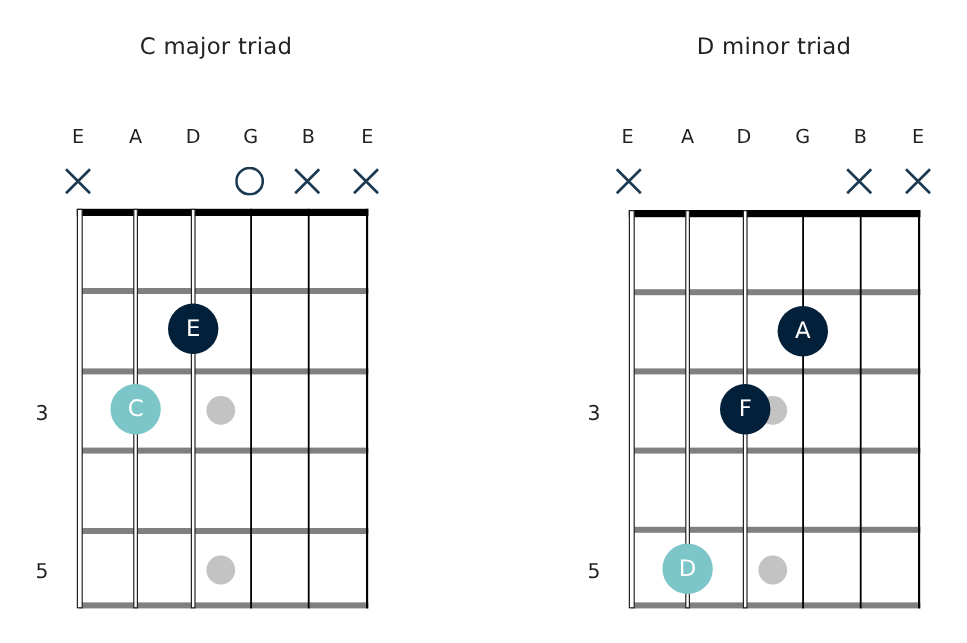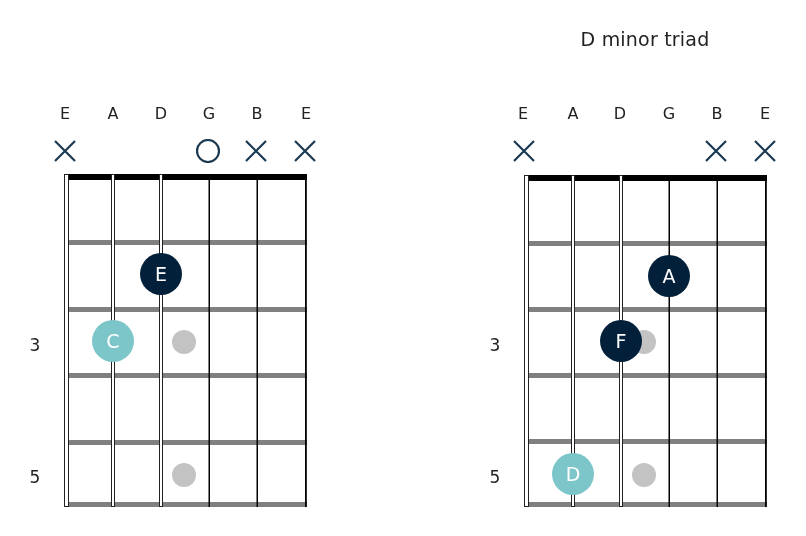--- a/index.html
+++ b/index.html
@@ -22,20 +22,21 @@
   .dot {
     position: absolute; border-radius: 50%; display: flex; align-items: center; justify-content: center;
     color: #ffffff; font-size: 19px;
   }
   .inlay { position: absolute; border-radius: 50%; background: #c3c3c3; }
 </style>
 </head>
 <body>
 
 <div class="diagram" id="diag0" style="left:0px;">
+  <div class="title" style="left:0; width:360px;">C major triad</div>
   <div class="string-label" style="left:65px;">E</div>
   <div class="string-label" style="left:113px;">A</div>
   <div class="string-label" style="left:161px;">D</div>
   <div class="string-label" style="left:209px;">G</div>
   <div class="string-label" style="left:257px;">B</div>
   <div class="string-label" style="left:306px;">E</div>
 
   <svg class="marker" style="left:65px;" viewBox="0 0 24 24">
       <path d="M2 2 L22 22 M22 2 L2 22" stroke="#1b3a52" stroke-width="2.2" fill="none"></path>
     </svg>

